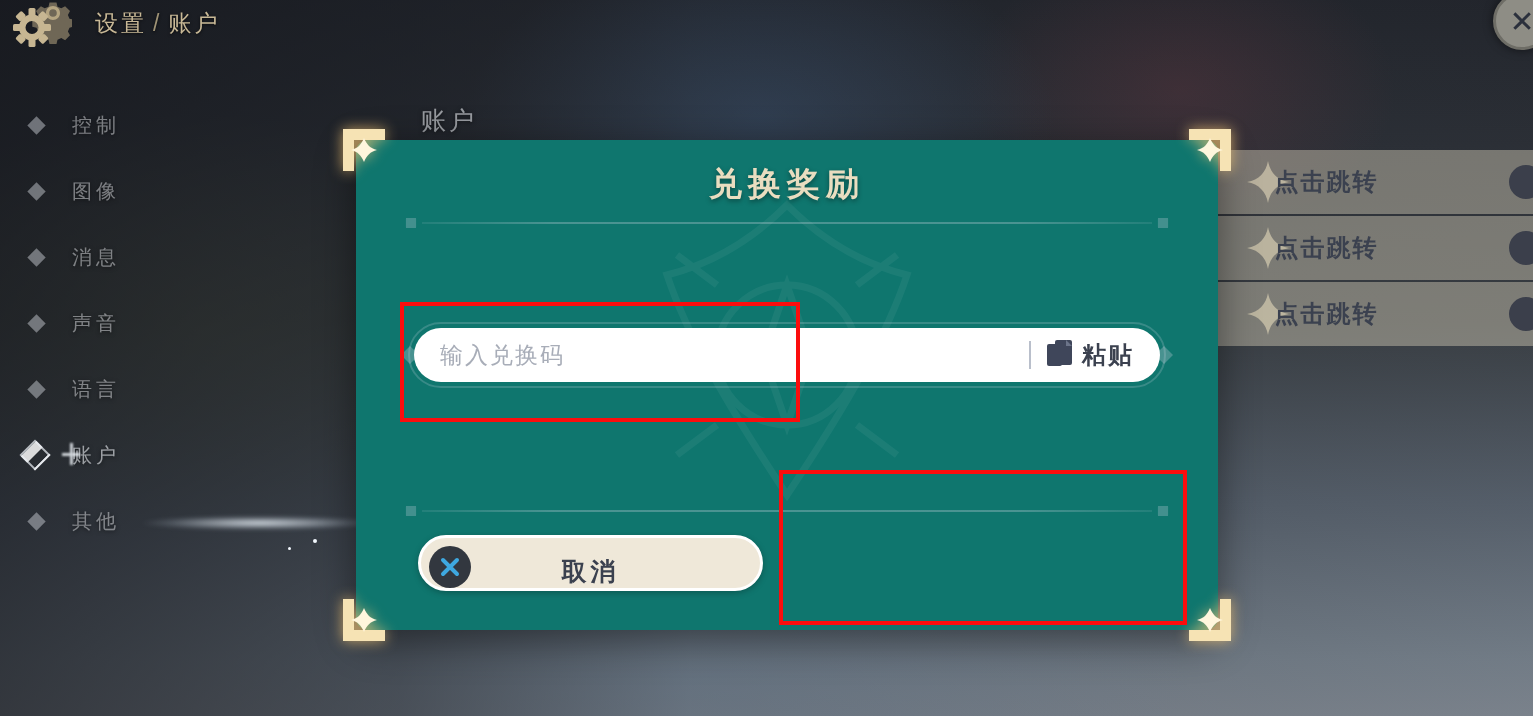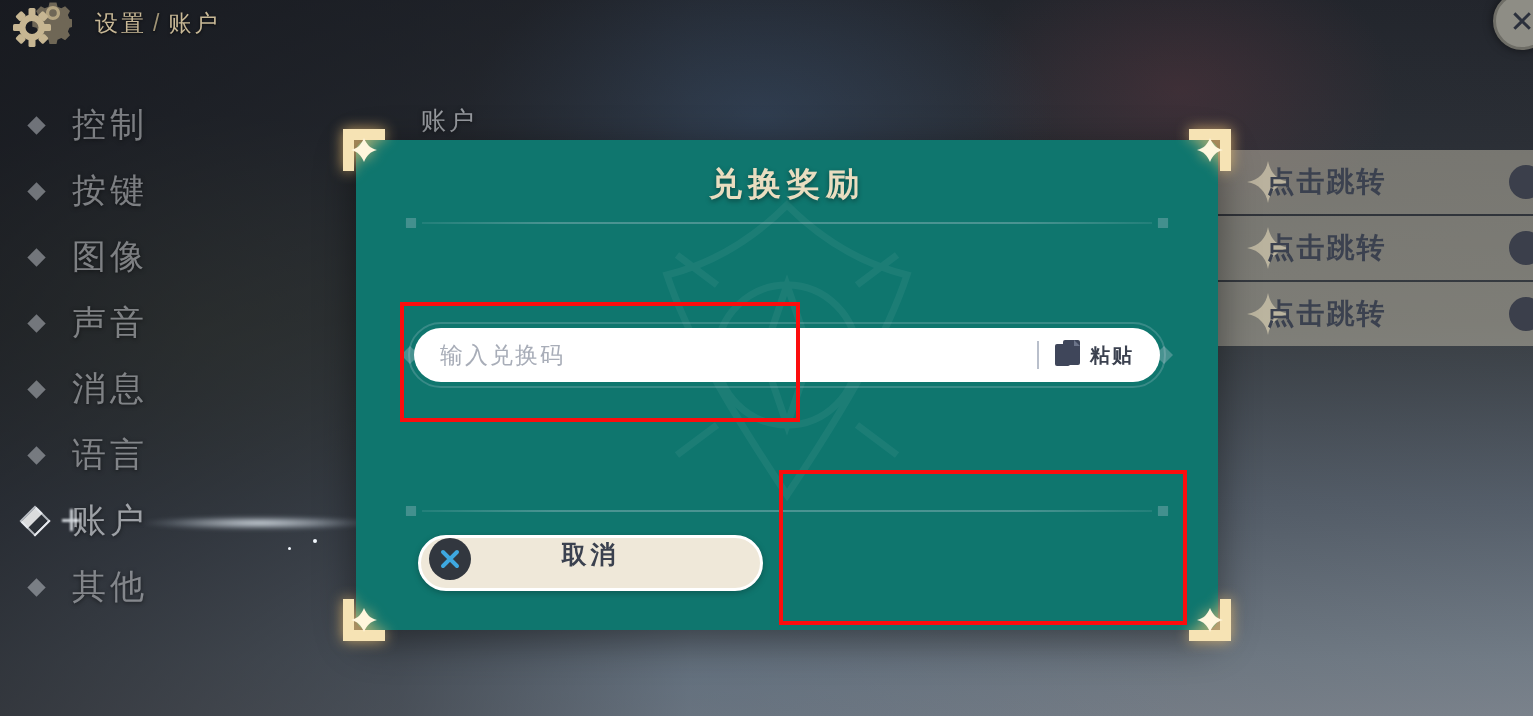--- a/index.html
+++ b/index.html
@@ -45,21 +45,21 @@
     display:flex; align-items:center; justify-content:center;
     color:#2b303c; font-size: 30px; font-weight: 700;
   }
 
   
   #sidebar { position: absolute; left: 0; top: 92px; width: 330px; z-index: 4; }
   .nav-item {
     position: relative; height: 66px;
     display: flex; align-items: center; padding-left: 72px;
     color: rgba(225,228,232,0.50);
-    font-size: 34px; letter-spacing: 4px;
+    font-size: 20px; letter-spacing: 4px;
     text-shadow: 0 1px 4px rgba(0,0,0,.55);
   }
   .nav-item .dia {
     position: absolute; left: 30px; top: 50%;
     width: 13px; height: 13px; margin-top: -6px;
     background: rgba(215,220,226,0.45);
     transform: rotate(45deg);
   }
   .nav-item.active { color: rgba(232,236,240,0.62); }
   .nav-item.active .dia {
@@ -96,21 +96,21 @@
     background: rgba(196,190,172,0.50);
     display:flex; align-items:center;
   }
   .prow .star {
     position:absolute; left: 36px; top: 50%; margin-top: -22px;
     width: 44px; height: 44px; opacity:.55;
   }
   .prow .label {
     position:absolute; left: 0; right: 0; text-align: center;
     padding-right: 90px;
-    font-size: 28px; letter-spacing: 2px; color: #3b414f;
+    font-size: 24px; letter-spacing: 2px; color: #3b414f;
     font-weight: 700;
   }
   .prow .chip {
     position:absolute; right: -10px; top: 50%; margin-top:-17px;
     width: 34px; height: 34px; border-radius:50%; background:#3b3f4b;
   }
 
   
   #modal {
     position: absolute; left: 356px; top: 140px;
@@ -177,28 +177,28 @@
     font-size: 23px; letter-spacing: 2px; color: #3b414f;
     padding: 0 26px;
     font-family: "Liberation Sans", "DejaVu Sans", sans-serif;
   }
   #code-input::placeholder { color: #a8adb8; }
   #paste-sep { width: 2px; height: 28px; background: #b9bfcb; }
   #paste-btn {
     display:flex; align-items:center; gap: 9px;
     padding: 0 26px 0 16px; cursor: pointer;
   }
-  #paste-label { font-size: 20px; letter-spacing: 2px; color: #3b414f; font-weight: 700; }
+  #paste-label { font-size: 24px; letter-spacing: 2px; color: #3b414f; font-weight: 700; }
 
   
   .btn {
     position:absolute; top: 395px; height: 56px; width: 345px;
     background: #efe8d9; border-radius: 28px;
     border: 3px solid #ffffff;
-    display:flex; align-items:flex-start;
+    display:flex; align-items:flex-end;
     box-shadow: 0 2px 6px rgba(0,0,0,.25);
     cursor: pointer;
   }
   #btn-cancel { left: 62px; }
   #btn-redeem { left: 463px; }
   .btn .glyph {
     width: 42px; height: 42px; border-radius: 50%;
     margin-left: 8px; display:flex; align-items:center; justify-content:center;
     flex: none;
   }
@@ -249,33 +249,29 @@
   </div>
 </div>
 
 <div id="sidebar">
   <div class="nav-item">
     <span class="dia"></span>
     <span>控制</span>
   </div>
   <div class="nav-item">
     <span class="dia"></span>
-    <span>按键</span>
-  </div>
-  <div class="nav-item">
-    <span class="dia"></span>
     <span>图像</span>
   </div>
   <div class="nav-item">
     <span class="dia"></span>
+    <span>消息</span>
+  </div>
+  <div class="nav-item">
+    <span class="dia"></span>
     <span>声音</span>
-  </div>
-  <div class="nav-item">
-    <span class="dia"></span>
-    <span>消息</span>
   </div>
   <div class="nav-item">
     <span class="dia"></span>
     <span>语言</span>
   </div>
   <div class="nav-item active">
     <span class="dia"></span>
     <span class="spark"></span>
     <span>账户</span>
   </div>

